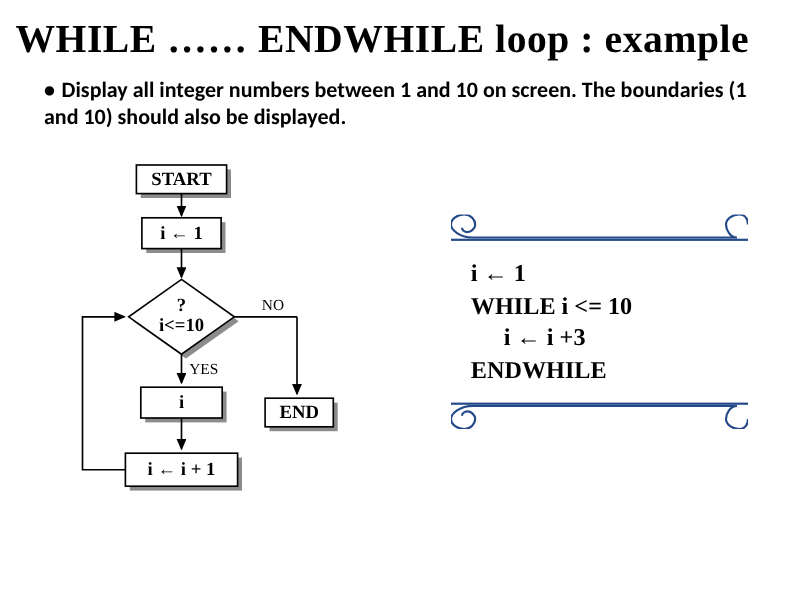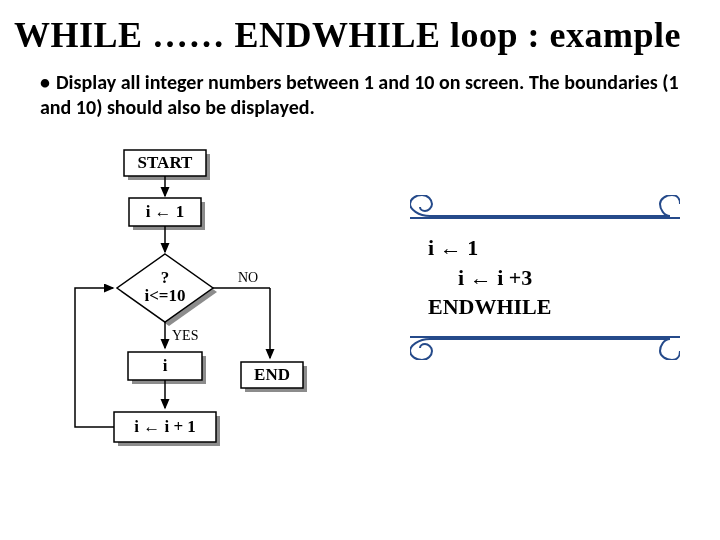--- a/index.html
+++ b/index.html
@@ -79,20 +79,21 @@
   </svg>
 
   <div class="scrollwrap">
     <div class="scroll-top">
       <svg width="270" height="22">
         <path d="M20,21 C8,21 0,14 0,9 C0,4 6,0 12,0 C18,0 22,5 22,9 C22,13 18,16 15,16 C12,16 10,14 10,12 M20,21 L260,21 C254,21 250,14 250,9 C250,4 256,0 262,0 C268,0 270,5 270,9" fill="none" stroke="#254a8a" stroke-width="2"></path>
       </svg>
     </div>
     <div class="scroll-body">
       <div><span>i </span><span class="arrow-glyph">←</span><span> 1</span></div>
+      <div>WHILE i &lt;= 10</div>
       <div class="indent"><span>i </span><span class="arrow-glyph">←</span><span> i +3</span></div>
       <div>ENDWHILE</div>
     </div>
     <div class="scroll-bot">
       <svg width="270" height="22">
         <path d="M20,1 C8,1 0,8 0,13 C0,18 6,22 12,22 C18,22 22,17 22,13 C22,9 18,6 15,6 C12,6 10,8 10,10 M20,1 L260,1 C254,1 250,8 250,13 C250,18 256,22 262,22 C268,22 270,17 270,13" fill="none" stroke="#254a8a" stroke-width="2"></path>
       </svg>
     </div>
   </div>
 

